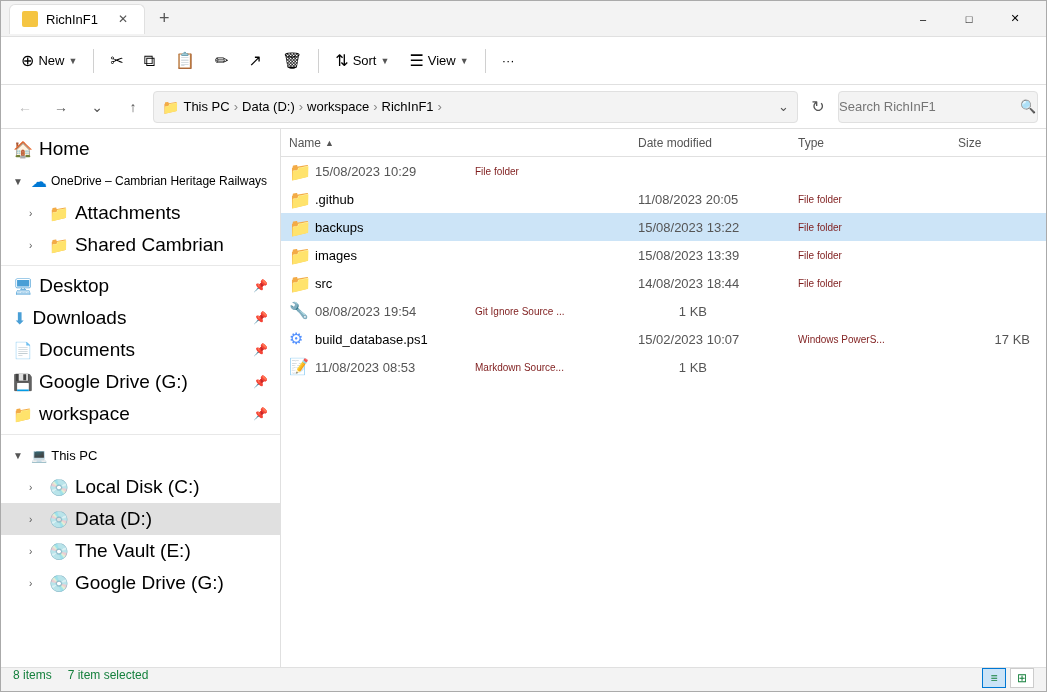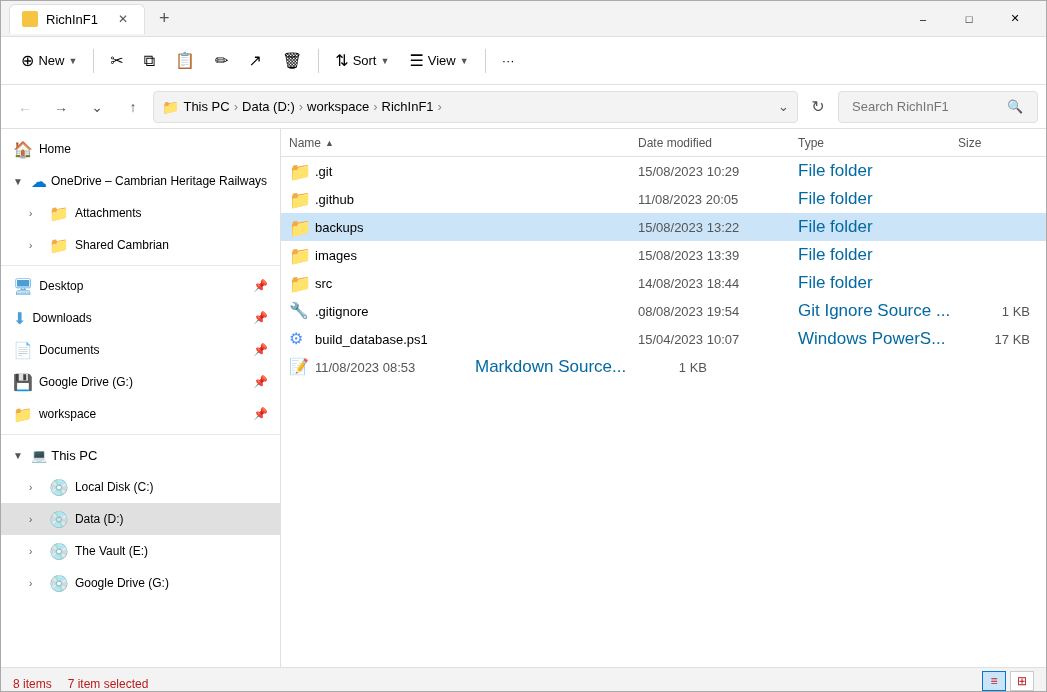--- a/index.html
+++ b/index.html
@@ -25,58 +25,58 @@
     
     .address-bar { display: flex; align-items: center; height: 44px; padding: 0 8px; gap: 4px; border-bottom: 1px solid #e0e0e0; background: #fff; }
     .nav-btn { width: 32px; height: 32px; display: flex; align-items: center; justify-content: center; border: none; background: transparent; cursor: pointer; border-radius: 4px; font-size: 14px; color: #555; }
     .nav-btn.disabled { color: #bbb; cursor: default; }
     .breadcrumb { display: flex; align-items: center; flex: 1; height: 32px; border: 1px solid #e0e0e0; border-radius: 4px; padding: 0 8px; background: #f3f3f3; gap: 4px; font-size: 13px; }
     .breadcrumb-item { cursor: pointer; color: #000; }
     .breadcrumb-sep { color: #888; }
     .breadcrumb-folder-icon { color: #f0c040; font-size: 14px; }
     .dropdown-arrow { margin-left: auto; color: #555; }
     .refresh-btn { width: 32px; height: 32px; display: flex; align-items: center; justify-content: center; border: none; background: transparent; cursor: pointer; border-radius: 4px; font-size: 16px; color: #555; }
-    .search-box { display: flex; align-items: center; border: 1px solid #e0e0e0; border-radius: 4px; height: 32px; padding: 0 13px; width: 200px; background: #f3f3f3; gap: 4px; }
+    .search-box { display: flex; align-items: center; border: 1px solid #e0e0e0; border-radius: 4px; height: 32px; padding: 0 0; width: 200px; background: #f3f3f3; gap: 4px; }
     .search-box input { border: none; background: transparent; outline: none; font-size: 13px; width: 100%; }
     .search-icon { color: #555; }
 
     
     .main { display: flex; flex: 1; overflow: hidden; }
 
     
     .sidebar { width: 280px; border-right: 1px solid #e0e0e0; overflow-y: auto; padding: 4px 0; background: #fff; }
     .sidebar-item { display: flex; align-items: center; gap: 6px; padding: 4px 12px; cursor: pointer; height: 32px; }
     .sidebar-item.selected { background: #e0e0e0; }
     .sidebar-item .icon { font-size: 16px; }
-    .sidebar-item .label { font-size: 12px; }
+    .sidebar-item .label { font-size: 19px; }
     .sidebar-item .pin { margin-left: auto; color: #888; font-size: 12px; }
     .expand-arrow { font-size: 10px; color: #555; margin-right: 2px; width: 12px; }
     .sidebar-section-header { display: flex; align-items: center; gap: 4px; padding: 4px 12px; height: 32px; cursor: pointer; }
     .sidebar-indent { padding-left: 28px !important; }
     .divider { height: 1px; background: #e8e8e8; margin: 4px 0; }
 
     
     .file-pane { flex: 1; display: flex; flex-direction: column; overflow: hidden; }
     .file-header { display: flex; align-items: center; border-bottom: 1px solid #e0e0e0; height: 28px; padding: 0 8px; background: #fff; font-size: 12px; color: #555; justify-content: flex-end; }
     .col-name { flex: 2; display: flex; align-items: center; gap: 4px; cursor: pointer; }
     .col-date { width: 160px; }
     .col-type { width: 160px; }
     .col-size { width: 80px; }
     .sort-arrow { font-size: 9px; }
     .file-list { flex: 1; overflow-y: auto; }
     .file-row { display: flex; align-items: center; padding: 0 8px; height: 28px; cursor: pointer; }
     .file-row.selected { background: #cce4f7; }
     .file-icon { width: 20px; height: 20px; margin-right: 6px; flex-shrink: 0; }
     .file-name { flex: 2; font-size: 13px; white-space: nowrap; overflow: hidden; text-overflow: ellipsis; }
     .file-date { width: 160px; font-size: 13px; color: #555; }
-    .file-type { width: 160px; font-size: 17px; color: #0369a1; }
+    .file-type { width: 160px; font-size: 10px; color: #7f1d1d; }
     .file-size { width: 80px; font-size: 13px; color: #555; text-align: right; padding-right: 8px; }
 
     
-    .status-bar { display: flex; align-items: flex-end; height: 24px; padding: 0 12px; border-top: 1px solid #e0e0e0; background: #f3f3f3; gap: 16px; font-size: 12px; color: #b91c1c; }
+    .status-bar { display: flex; align-items: flex-start; height: 24px; padding: 0 12px; border-top: 1px solid #e0e0e0; background: #f3f3f3; gap: 16px; font-size: 12px; color: #15803d; }
     .status-right { margin-left: auto; display: flex; gap: 4px; }
     .view-toggle { width: 24px; height: 20px; display: flex; align-items: center; justify-content: center; border: 1px solid #ccc; cursor: pointer; background: #fff; font-size: 12px; }
     .view-toggle.active { background: #cce4f7; border-color: #0078d4; }
 
     
     .onedrive-icon { color: #0078d4; font-size: 16px; }
     .home-icon { color: #f5c030; }
     .desktop-icon { color: #4a9fd6; }
     .downloads-icon { color: #4a9fd6; }
     .documents-icon { color: #d0d0d0; }
@@ -257,21 +257,20 @@
         <span>Name</span>
         <span class="sort-arrow">▲</span>
       </div>
       <div class="col-date">Date modified</div>
       <div class="col-type">Type</div>
       <div class="col-size">Size</div>
     </div>
     <div class="file-list" id="file-list-container">
     <div class="file-row">
     <div class="file-icon"><span style="color:#f5c030;font-size:18px;">📁</span></div>
-    <div class="file-name">.git</div>
     <div class="file-date">15/08/2023 10:29</div>
     <div class="file-type">File folder</div>
     <div class="file-size"></div>
   </div>
         <div class="file-row">
     <div class="file-icon"><span style="color:#f5c030;font-size:18px;">📁</span></div>
     <div class="file-name">.github</div>
     <div class="file-date">11/08/2023 20:05</div>
     <div class="file-type">File folder</div>
     <div class="file-size"></div>
@@ -292,29 +291,28 @@
   </div>
         <div class="file-row">
     <div class="file-icon"><span style="color:#f5c030;font-size:18px;">📁</span></div>
     <div class="file-name">src</div>
     <div class="file-date">14/08/2023 18:44</div>
     <div class="file-type">File folder</div>
     <div class="file-size"></div>
   </div>
         <div class="file-row">
     <div class="file-icon"><span style="color:#888;font-size:16px;">🔧</span></div>
-    <div class="file-name">.gitignore</div>
     <div class="file-date">08/08/2023 19:54</div>
     <div class="file-type">Git Ignore Source ...</div>
     <div class="file-size">1 KB</div>
   </div>
         <div class="file-row">
     <div class="file-icon"><span style="color:#5391FE;font-size:16px;">⚙</span></div>
     <div class="file-name">build_database.ps1</div>
-    <div class="file-date">15/04/2023 10:07</div>
+    <div class="file-date">15/02/2023 10:07</div>
     <div class="file-type">Windows PowerS...</div>
     <div class="file-size">17 KB</div>
   </div>
         <div class="file-row">
     <div class="file-icon"><span style="color:#666;font-size:16px;">📝</span></div>
     <div class="file-date">11/08/2023 08:53</div>
     <div class="file-type">Markdown Source...</div>
     <div class="file-size">1 KB</div>
   </div>
       </div>

